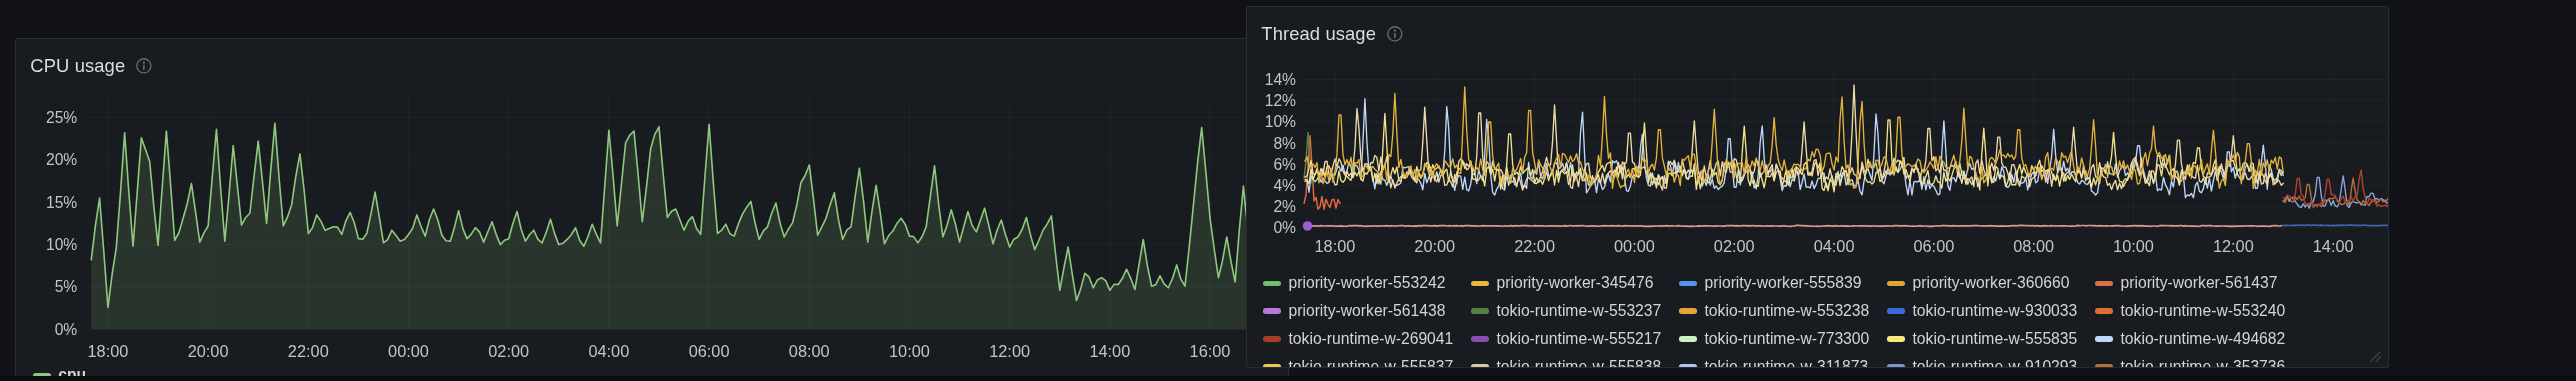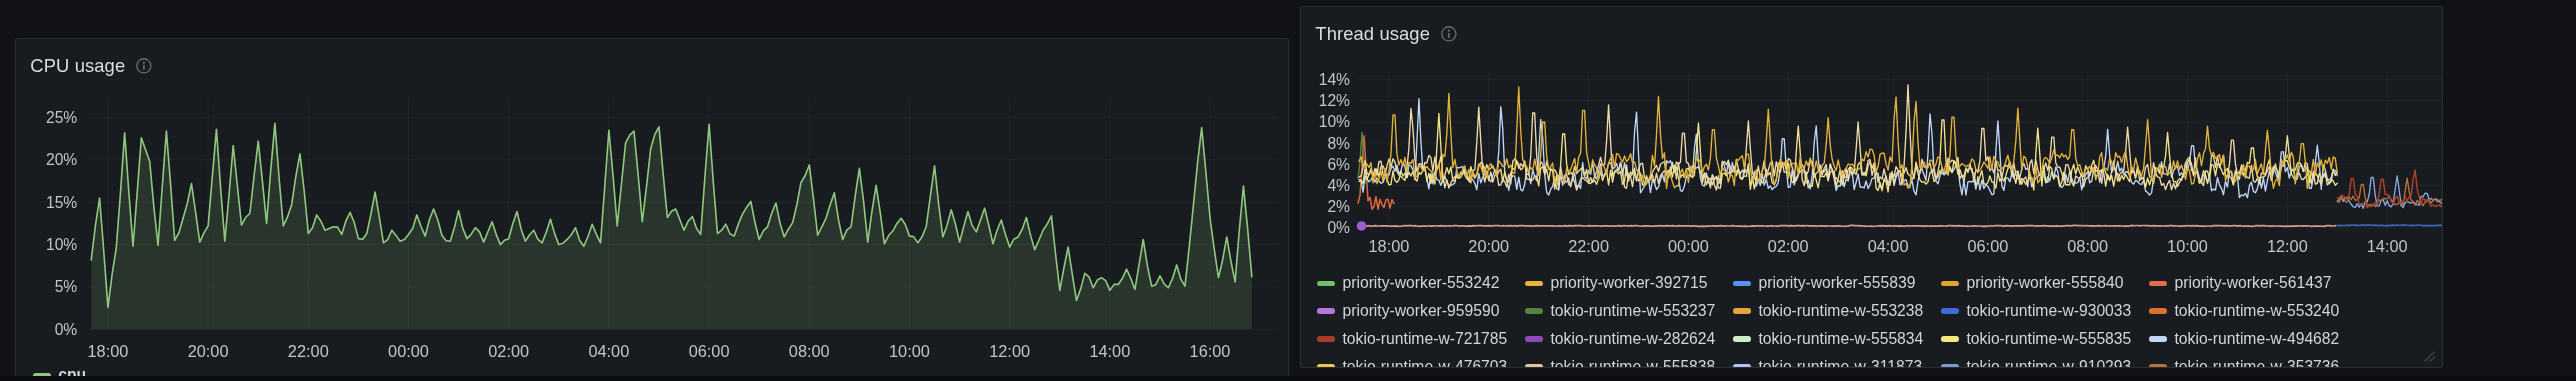--- a/index.html
+++ b/index.html
@@ -11,21 +11,21 @@
     overflow:hidden;
   }
   .panel {
     position:absolute; top:6.1px; height:362px;
     background:#181b1f;
     border:0.7px solid #2a2d33;
     border-radius:2px;
     overflow:hidden;
   }
   #panel-cpu { left:15px; width:1274px;margin-top:32px; }
-  #panel-threads { left:1300px; width:1143px; }
+  #panel-threads { left:1246px; width:1143px; }
   .panel-header {
     position:absolute; top:11px; left:14.3px; height:31px;
     display:flex; align-items:center; gap:10.2px; z-index:5;
   }
   .panel-title {
     font-size:18.4px; font-weight:500; color:#dcddde; letter-spacing:0.1px; cursor:pointer;
   }
   .info-icon { display:inline-flex; opacity:.62; cursor:pointer; }
   .chart { position:absolute; inset:0; }
   .legend { position:absolute; display:flex; flex-wrap:wrap; align-content:flex-start; }
@@ -180,77 +180,77 @@
           <path d="M1521.9 320.4L1524.8 320.7L1527.8 320.2L1530.7 320.6L1533.6 320.5L1536.6 320.3L1539.5 320.3L1542.4 320.0L1545.4 320.2L1548.3 320.0L1551.2 320.5L1554.2 320.3L1557.1 320.0L1560.0 320.1L1563.0 320.4L1565.9 320.0L1568.8 320.1L1571.7 320.2L1574.7 320.4L1577.6 320.1L1580.5 320.5L1583.5 320.6L1586.4 320.5L1589.3 320.4L1592.3 321.0L1595.2 320.4L1598.1 320.8L1601.1 320.4L1604.0 320.0L1606.9 320.6L1609.9 320.0L1612.8 320.2L1615.7 320.5L1618.7 320.0L1621.6 320.1L1624.5 320.2L1627.5 320.5L1630.4 320.4L1633.3 320.3L1636.3 320.6L1639.2 320.0L1642.1 320.2L1645.0 320.5L1648.0 320.8L1650.9 320.8L1653.8 320.7L1656.8 320.6L1659.7 320.7L1662.6 320.7L1665.6 320.6L1668.5 320.4L1671.4 320.4L1674.4 320.4L1677.3 320.7L1680.2 320.5L1683.2 320.8L1686.1 320.7L1689.0 320.3L1692.0 320.6L1694.9 320.8L1697.8 320.8L1700.8 320.4L1703.7 320.4L1706.6 320.9L1709.6 320.7L1712.5 321.1L1715.4 320.8L1718.3 321.1L1721.3 320.9L1724.2 321.1L1727.1 320.4L1730.1 320.4L1733.0 320.5L1735.9 320.7L1738.9 320.8L1741.8 320.9L1744.7 320.4L1747.7 321.1L1750.6 321.0L1753.5 321.1L1756.5 321.2L1759.4 321.0L1762.3 321.3L1765.3 321.3L1768.2 320.3L1771.1 320.7L1774.1 320.5L1777.0 320.7L1779.9 320.6L1782.9 320.5L1785.8 320.7L1788.7 320.3L1791.6 320.3L1794.6 319.9L1797.5 320.2L1800.4 320.4L1803.4 320.1L1806.3 320.5L1809.2 320.5L1812.2 320.8L1815.1 320.9L1818.0 320.6L1821.0 320.9L1823.9 321.0L1826.8 321.1L1829.8 320.6L1832.7 319.9L1835.6 320.0L1838.6 320.6L1841.5 320.1L1844.4 320.2L1847.4 320.3L1850.3 320.4L1853.2 320.5L1856.2 320.7L1859.1 320.4L1862.0 320.7" fill="none" stroke="#3e68b2" stroke-width="2.5" stroke-linejoin="round" stroke-linecap="round"></path>
           <circle cx="88.89019999999982" cy="321.20028" r="7" fill="#9d5fd0"></circle>
         </svg></div>
     <div class="legend" id="threads-legend">
         <div class="legend-item">
           <span class="legend-swatch" style="background: rgb(115, 191, 105);"></span>
           <span class="legend-label">priority-worker-553242</span>
         </div>
         <div class="legend-item">
           <span class="legend-swatch" style="background: rgb(232, 180, 58);"></span>
-          <span class="legend-label">priority-worker-392715</span>
+          <span class="legend-label">priority-worker-345476</span>
         </div>
         <div class="legend-item">
           <span class="legend-swatch" style="background: rgb(87, 148, 242);"></span>
           <span class="legend-label">priority-worker-555839</span>
         </div>
         <div class="legend-item">
           <span class="legend-swatch" style="background: rgb(223, 165, 46);"></span>
-          <span class="legend-label">priority-worker-555840</span>
+          <span class="legend-label">priority-worker-360660</span>
         </div>
         <div class="legend-item">
           <span class="legend-swatch" style="background: rgb(223, 111, 74);"></span>
           <span class="legend-label">priority-worker-561437</span>
         </div>
         <div class="legend-item">
           <span class="legend-swatch" style="background: rgb(184, 119, 217);"></span>
-          <span class="legend-label">priority-worker-959590</span>
+          <span class="legend-label">priority-worker-561438</span>
         </div>
         <div class="legend-item">
           <span class="legend-swatch" style="background: rgb(86, 131, 63);"></span>
           <span class="legend-label">tokio-runtime-w-553237</span>
         </div>
         <div class="legend-item">
           <span class="legend-swatch" style="background: rgb(226, 164, 59);"></span>
           <span class="legend-label">tokio-runtime-w-553238</span>
         </div>
         <div class="legend-item">
           <span class="legend-swatch" style="background: rgb(61, 107, 217);"></span>
           <span class="legend-label">tokio-runtime-w-930033</span>
         </div>
         <div class="legend-item">
           <span class="legend-swatch" style="background: rgb(221, 110, 52);"></span>
           <span class="legend-label">tokio-runtime-w-553240</span>
         </div>
         <div class="legend-item">
           <span class="legend-swatch" style="background: rgb(166, 61, 40);"></span>
-          <span class="legend-label">tokio-runtime-w-721785</span>
+          <span class="legend-label">tokio-runtime-w-269041</span>
         </div>
         <div class="legend-item">
           <span class="legend-swatch" style="background: rgb(143, 75, 181);"></span>
-          <span class="legend-label">tokio-runtime-w-282624</span>
+          <span class="legend-label">tokio-runtime-w-555217</span>
         </div>
         <div class="legend-item">
           <span class="legend-swatch" style="background: rgb(205, 237, 194);"></span>
-          <span class="legend-label">tokio-runtime-w-555834</span>
+          <span class="legend-label">tokio-runtime-w-773300</span>
         </div>
         <div class="legend-item">
           <span class="legend-swatch" style="background: rgb(245, 230, 126);"></span>
           <span class="legend-label">tokio-runtime-w-555835</span>
         </div>
         <div class="legend-item">
           <span class="legend-swatch" style="background: rgb(194, 215, 247);"></span>
           <span class="legend-label">tokio-runtime-w-494682</span>
         </div>
         <div class="legend-item">
           <span class="legend-swatch" style="background: rgb(233, 200, 79);"></span>
-          <span class="legend-label">tokio-runtime-w-476703</span>
+          <span class="legend-label">tokio-runtime-w-555837</span>
         </div>
         <div class="legend-item">
           <span class="legend-swatch" style="background: rgb(220, 198, 162);"></span>
           <span class="legend-label">tokio-runtime-w-555838</span>
         </div>
         <div class="legend-item">
           <span class="legend-swatch" style="background: rgb(175, 195, 238);"></span>
           <span class="legend-label">tokio-runtime-w-311873</span>
         </div>
         <div class="legend-item">

